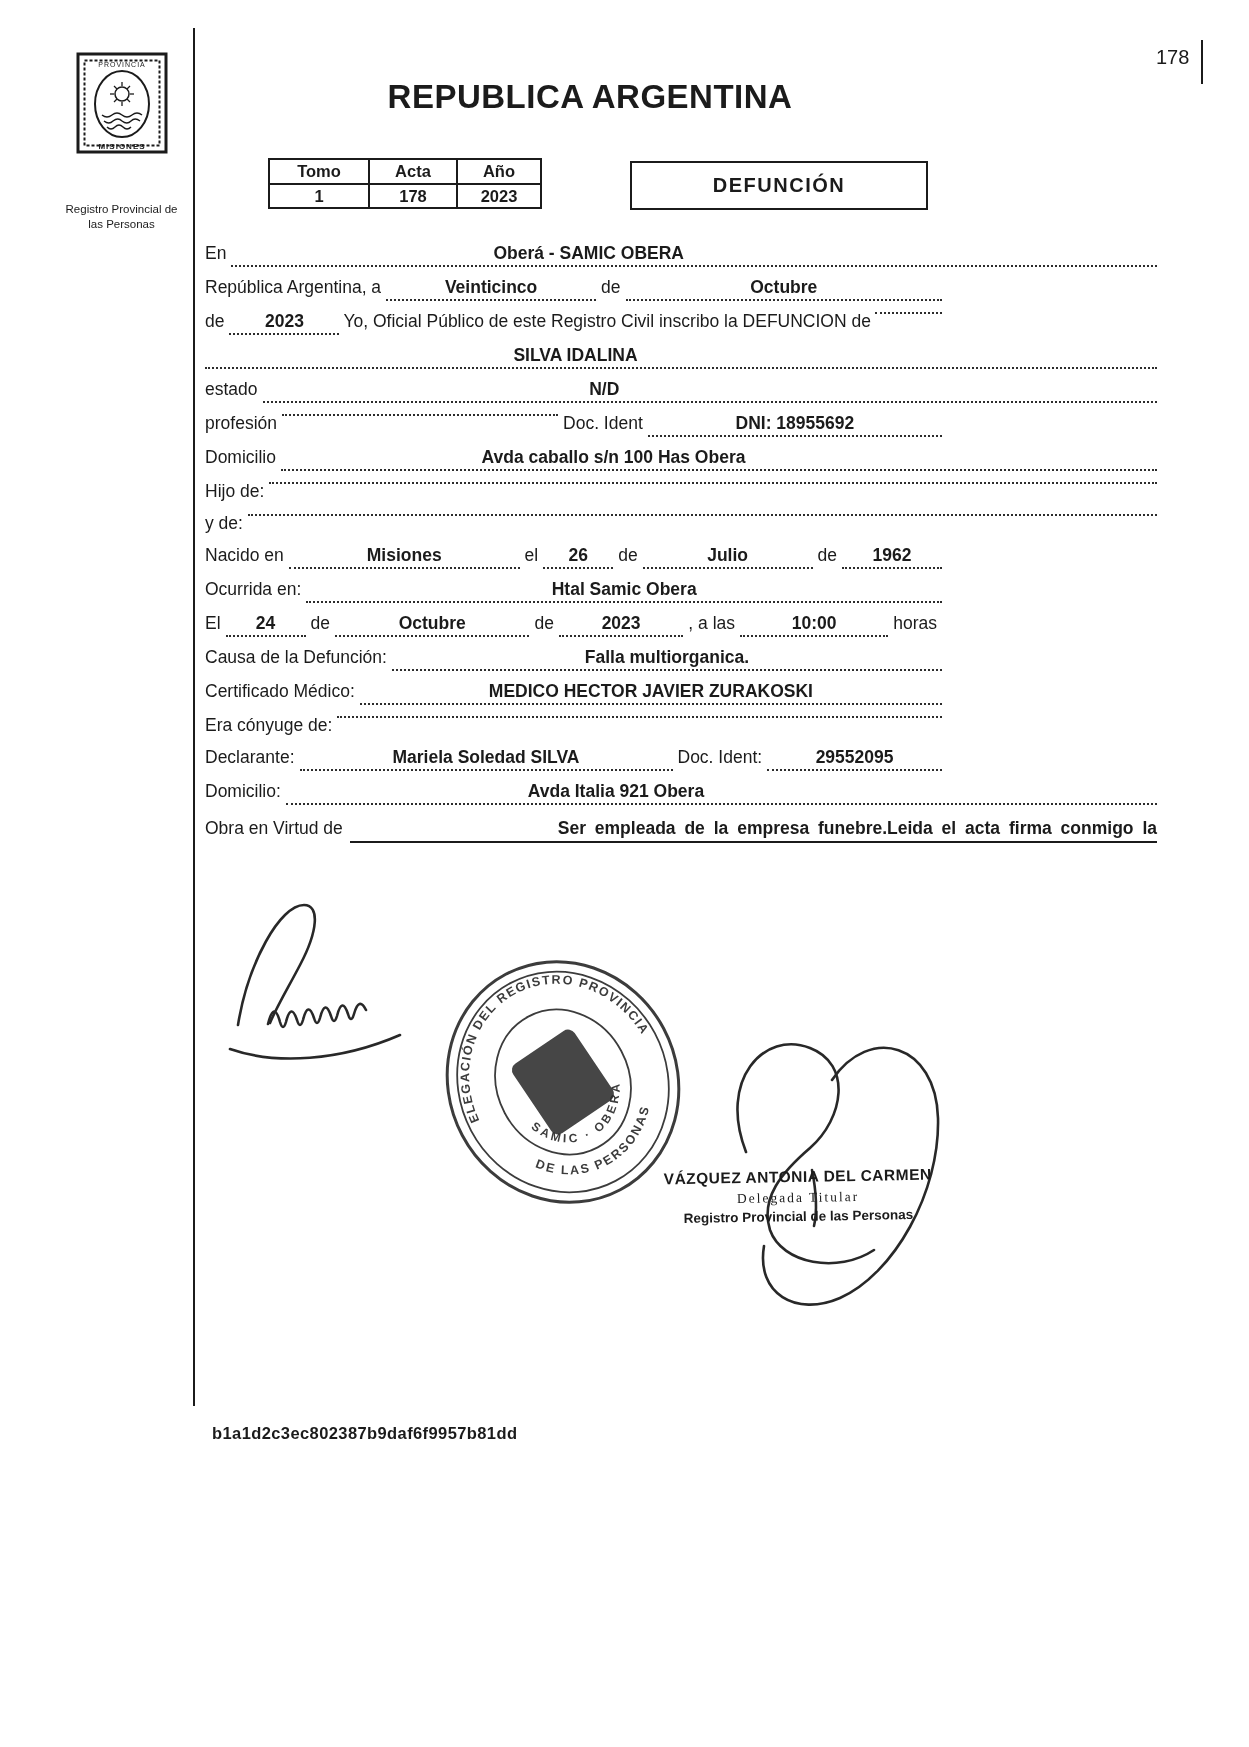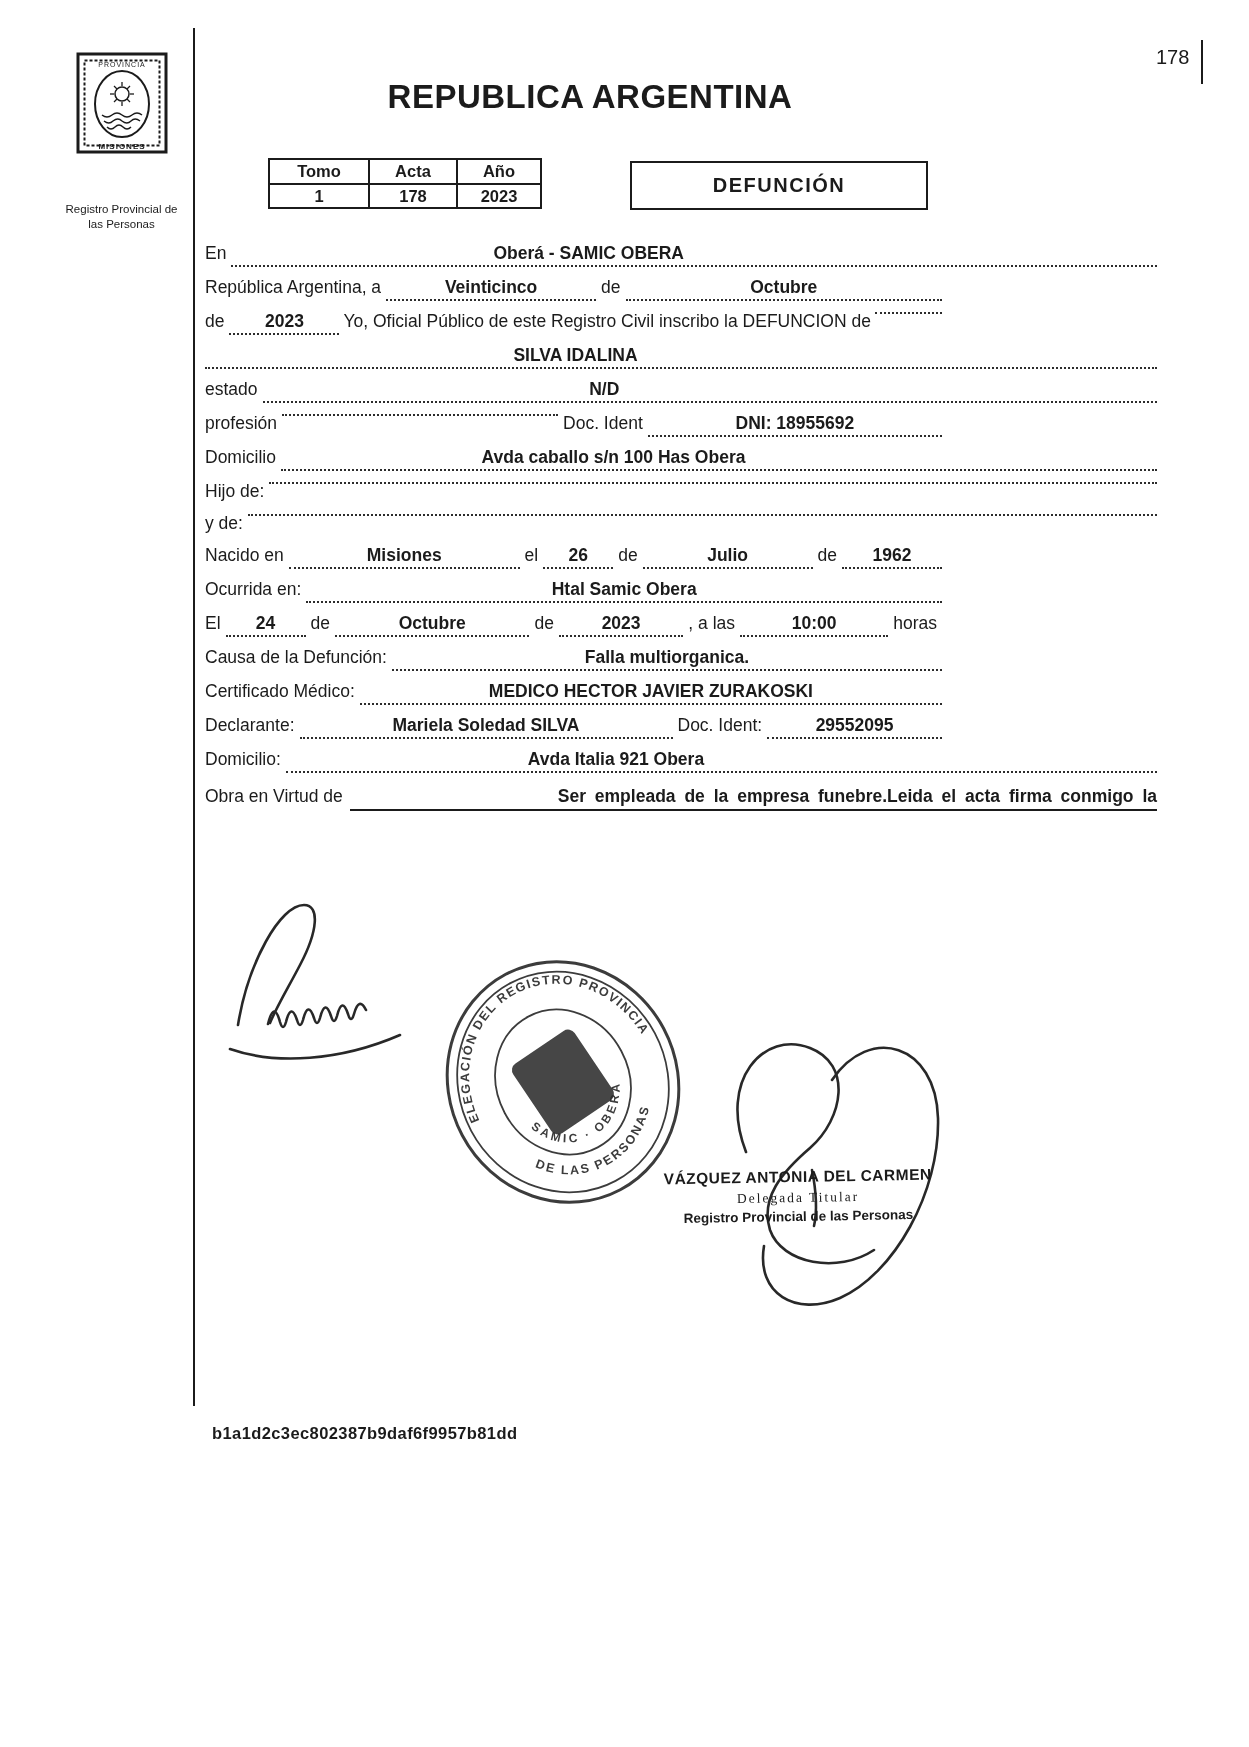--- a/index.html
+++ b/index.html
@@ -212,20 +212,24 @@
     <div class="row short">
       <span class="lbl">Causa de la Defunción:</span>
       <span class="fill">Falla multiorganica.</span>
     </div>
 
     <div class="row short">
       <span class="lbl">Certificado Médico:</span>
       <span class="fill">MEDICO HECTOR JAVIER ZURAKOSKI</span>
     </div>
 
+    <div class="row short">
+      <span class="lbl">Era cónyuge de:</span>
+      <span class="fill"></span>
+    </div>
 
     <div class="row short">
       <span class="lbl">Declarante:</span>
       <span class="fill f15">Mariela Soledad SILVA</span>
       <span class="lbl after">Doc. Ident:</span>
       <span class="fill f075">29552095</span>
     </div>
 
     <div class="row">
       <span class="lbl">Domicilio:</span>

